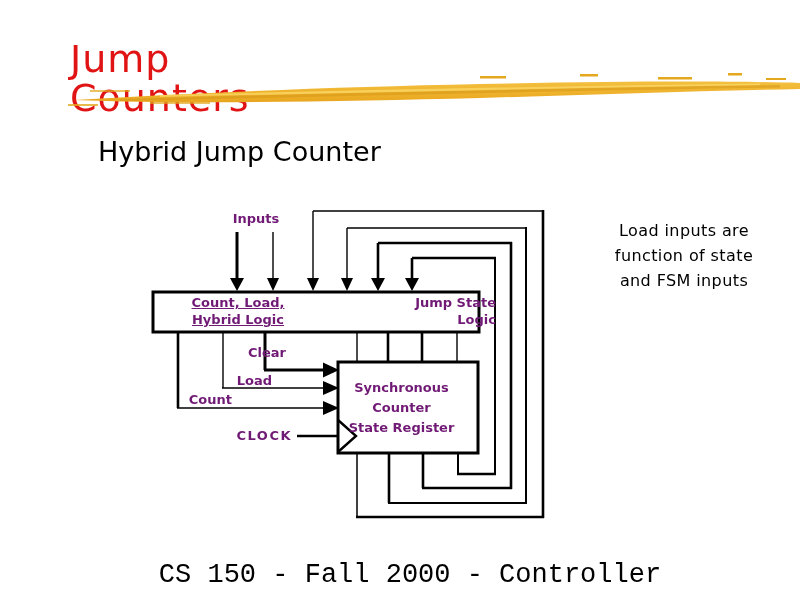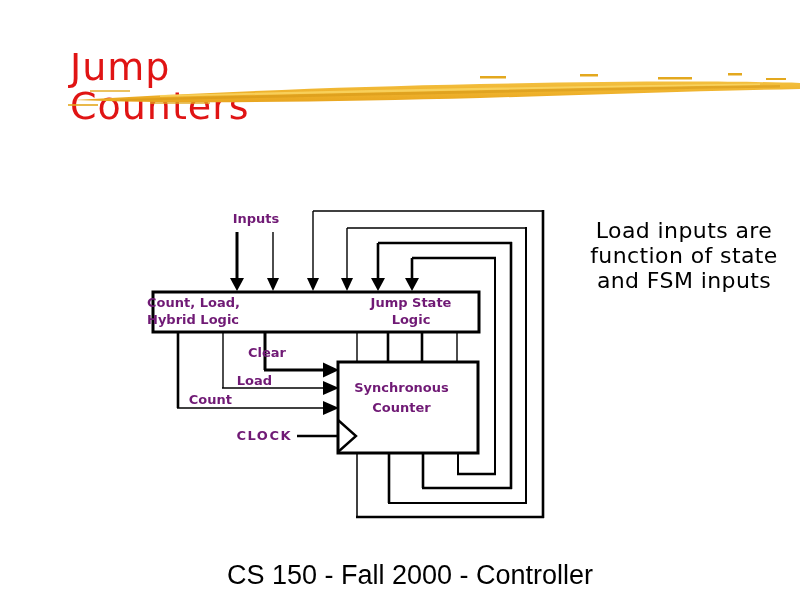--- a/index.html
+++ b/index.html
@@ -5,52 +5,52 @@
   html,body{margin:0;padding:0;}
   body{background:#888;}
   .slide{
     position:relative;width:800px;height:600px;background:#ffffff;
     overflow:hidden;font-family:"DejaVu Sans","Liberation Sans",sans-serif;
   }
   
   .title{
     position:absolute;left:70px;top:40px;z-index:1;
     font-size:38px;line-height:39px;letter-spacing:1px;
-    color:#e01414;font-weight:400;margin-top:8px;
+    color:#e01414;font-weight:400;
   }
   
   .swoosh{position:absolute;left:60px;top:68px;z-index:2;}
   
   .subtitle{
     position:absolute;left:98px;top:136px;z-index:1;
     font-size:27px;color:#000;
   }
   
   .diagram-svg{position:absolute;left:0;top:0;z-index:1;}
   .dlabel{
     position:absolute;z-index:3;color:#701a75;
     font-size:13px;font-weight:bold;line-height:17px;white-space:nowrap;
   }
   .lbl-inputs{left:230px;top:210px;width:52px;text-align:center;}
-  .lbl-logic-left{left:147px;top:294px;width:170px;}
-  .lbl-logic-right{left:326px;top:294px;width:170px;text-align:center;}
+  .lbl-logic-left{left:153px;top:294px;width:170px;text-align:center;text-decoration:underline;}
+  .lbl-logic-right{left:326px;top:294px;width:170px;text-align:right;}
   .lbl-register{left:338px;top:378px;width:127px;text-align:center;line-height:20px;}
   .lbl-clear{left:248px;top:344px;width:64px;text-align:left;}
   .lbl-load{left:208px;top:372px;width:64px;text-align:right;}
   .lbl-count{left:168px;top:391px;width:64px;text-align:right;}
   .lbl-clock{left:200px;top:427px;width:92px;text-align:right;letter-spacing:1.5px;}
   
   .side-note{
     position:absolute;left:572px;top:218px;width:224px;z-index:1;
-    text-align:center;font-size:22px;line-height:25px;letter-spacing:.4px;color:#000;
+    text-align:center;font-size:16px;line-height:25px;letter-spacing:.4px;color:#000;
   }
   
   .footer{
     position:absolute;left:410px;top:560px;transform:translateX(-50%);z-index:1;
-    font-family:Liberation Sans, sans-serif;
+    font-family:Liberation Mono, monospace;
     font-size:27px;color:#000;white-space:nowrap;
   }
 </style>
 </head>
 <body>
 
 <div class="slide">
 
   <div class="title">
     <div>Jump</div>
@@ -71,20 +71,21 @@
     <rect x="420" y="8" width="26" height="2.5" fill="#e3a81e"></rect>
     <rect x="520" y="6" width="18" height="2.5" fill="#e3a81e"></rect>
     <rect x="598" y="9" width="34" height="2.5" fill="#e3a81e"></rect>
     <rect x="668" y="5" width="14" height="2.5" fill="#e3a81e"></rect>
     <rect x="706" y="10" width="20" height="2" fill="#e3a81e"></rect>
     <rect x="8" y="36" width="30" height="2" fill="#e3a81e" opacity="0.8"></rect>
     <rect x="30" y="22" width="40" height="2" fill="#e3a81e" opacity="0.7"></rect>
     <rect x="90" y="34" width="60" height="2" fill="#e3a81e" opacity="0.7"></rect>
   </svg>
 
+  <div class="subtitle">Hybrid Jump Counter</div>
 
   <svg class="diagram-svg" width="800" height="600" viewBox="0 0 800 600" stroke="#000" fill="none">
 
     <g>
       <rect x="153" y="292" width="326" height="40" fill="#fff" stroke-width="3"></rect>
     </g>
     <g>
       <rect x="338" y="362" width="140" height="91" fill="#fff" stroke-width="3"></rect>
     </g>
 
@@ -164,20 +165,21 @@
   </div>
 
   <div class="dlabel lbl-logic-right">
     <div>Jump State</div>
     <div>Logic</div>
   </div>
 
   <div class="dlabel lbl-register">
     <div>Synchronous</div>
     <div>Counter</div>
+    <div>State Register</div>
   </div>
 
   <div class="dlabel lbl-clear">Clear</div>
   <div class="dlabel lbl-load">Load</div>
   <div class="dlabel lbl-count">Count</div>
   <div class="dlabel lbl-clock">CLOCK</div>
 
   <div class="side-note">
     <div>Load inputs are</div>
     <div>function of state</div>

